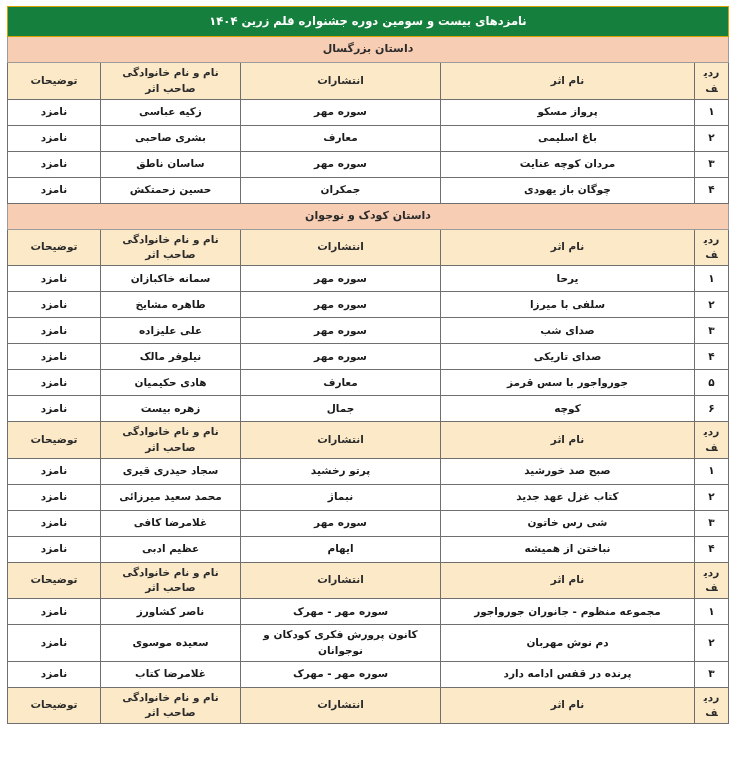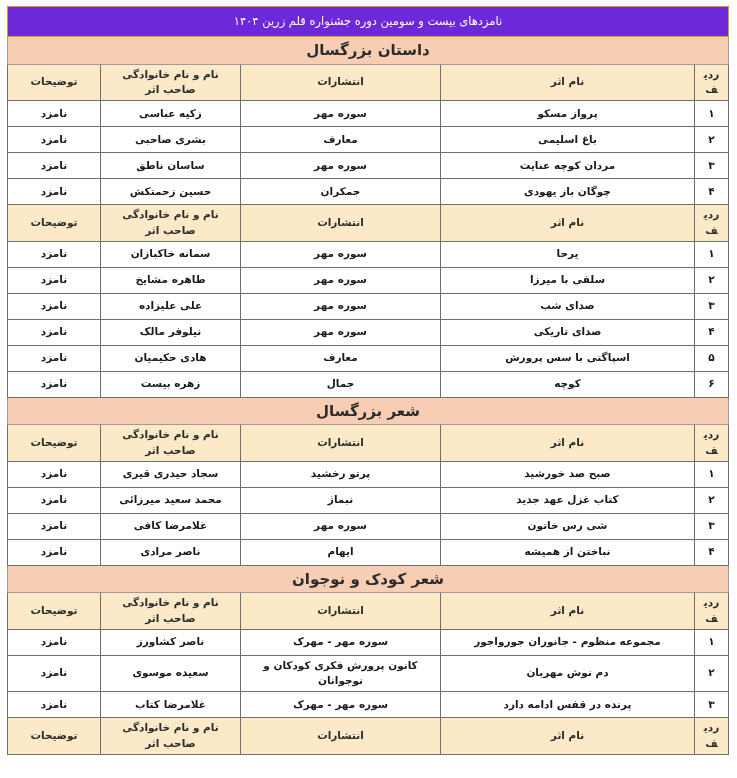--- a/index.html
+++ b/index.html
@@ -39,32 +39,32 @@
     word-wrap: break-word;
   }
   
   col.c-radif      { width: 34px; }
   col.c-title      { width: 254px; }
   col.c-publisher  { width: 200px; }
   col.c-author     { width: 140px; }
   col.c-notes      { width: 93px; }
 
   tr.title-row td {
-    background: #6d28d9;
+    background: #15803d;
     color: #ffffff;
     font-size: 11.5px;
-    font-weight: normal;
+    font-weight: bold;
     height: 25px;
     border: 1px solid #d9a100;
     letter-spacing: 0.2px;
   }
   tr.section-row td {
     background: #f7cdb4;
     color: #2b2b2b;
-    font-size: 15px;
+    font-size: 11px;
     font-weight: bold;
     height: 21px;
     border: 1px solid #9b9b9b;
   }
   tr.header-row td {
     background: #fbe9c8;
     color: #2b2b2b;
     font-size: 10.5px;
     font-weight: bold;
     height: 20px;
@@ -124,20 +124,23 @@
           <td class="cell-author">ساسان ناطق</td>
           <td class="cell-notes">نامزد</td>
         </tr>
         <tr class="data-row">
           <td class="cell-radif">۴</td>
           <td class="cell-title">چوگان باز یهودی</td>
           <td class="cell-publisher">جمکران</td>
           <td class="cell-author">حسین زحمتکش</td>
           <td class="cell-notes">نامزد</td>
         </tr>
+        <tr class="section-row">
+          <td colspan="5">داستان کودک و نوجوان</td>
+        </tr>
         <tr class="header-row">
           <td>ردیف</td>
           <td>نام اثر</td>
           <td>انتشارات</td>
           <td>نام و نام خانوادگی صاحب اثر</td>
           <td>توضیحات</td>
         </tr>
         <tr class="data-row">
           <td class="cell-radif">۱</td>
           <td class="cell-title">یرحا</td>
@@ -161,35 +164,32 @@
         </tr>
         <tr class="data-row">
           <td class="cell-radif">۴</td>
           <td class="cell-title">صدای تاریکی</td>
           <td class="cell-publisher">سوره مهر</td>
           <td class="cell-author">نیلوفر مالک</td>
           <td class="cell-notes">نامزد</td>
         </tr>
         <tr class="data-row">
           <td class="cell-radif">۵</td>
-          <td class="cell-title">اسپاگتی با سس پرورش</td>
+          <td class="cell-title">جورواجور با سس قرمز</td>
           <td class="cell-publisher">معارف</td>
           <td class="cell-author">هادی حکیمیان</td>
           <td class="cell-notes">نامزد</td>
         </tr>
         <tr class="data-row">
           <td class="cell-radif">۶</td>
           <td class="cell-title">کوچه</td>
           <td class="cell-publisher">جمال</td>
           <td class="cell-author">زهره بیست</td>
           <td class="cell-notes">نامزد</td>
         </tr>
-        <tr class="section-row">
-          <td colspan="5">شعر بزرگسال</td>
-        </tr>
         <tr class="header-row">
           <td>ردیف</td>
           <td>نام اثر</td>
           <td>انتشارات</td>
           <td>نام و نام خانوادگی صاحب اثر</td>
           <td>توضیحات</td>
         </tr>
         <tr class="data-row">
           <td class="cell-radif">۱</td>
           <td class="cell-title">صبح صد خورشید</td>
@@ -208,25 +208,22 @@
           <td class="cell-radif">۳</td>
           <td class="cell-title">شی رس خاتون</td>
           <td class="cell-publisher">سوره مهر</td>
           <td class="cell-author">غلامرضا کافی</td>
           <td class="cell-notes">نامزد</td>
         </tr>
         <tr class="data-row">
           <td class="cell-radif">۴</td>
           <td class="cell-title">نباختن از همیشه</td>
           <td class="cell-publisher">ایهام</td>
-          <td class="cell-author">ناصر مرادی</td>
-          <td class="cell-notes">نامزد</td>
-        </tr>
-        <tr class="section-row">
-          <td colspan="5">شعر کودک و نوجوان</td>
+          <td class="cell-author">عظیم ادبی</td>
+          <td class="cell-notes">نامزد</td>
         </tr>
         <tr class="header-row">
           <td>ردیف</td>
           <td>نام اثر</td>
           <td>انتشارات</td>
           <td>نام و نام خانوادگی صاحب اثر</td>
           <td>توضیحات</td>
         </tr>
         <tr class="data-row">
           <td class="cell-radif">۱</td>

